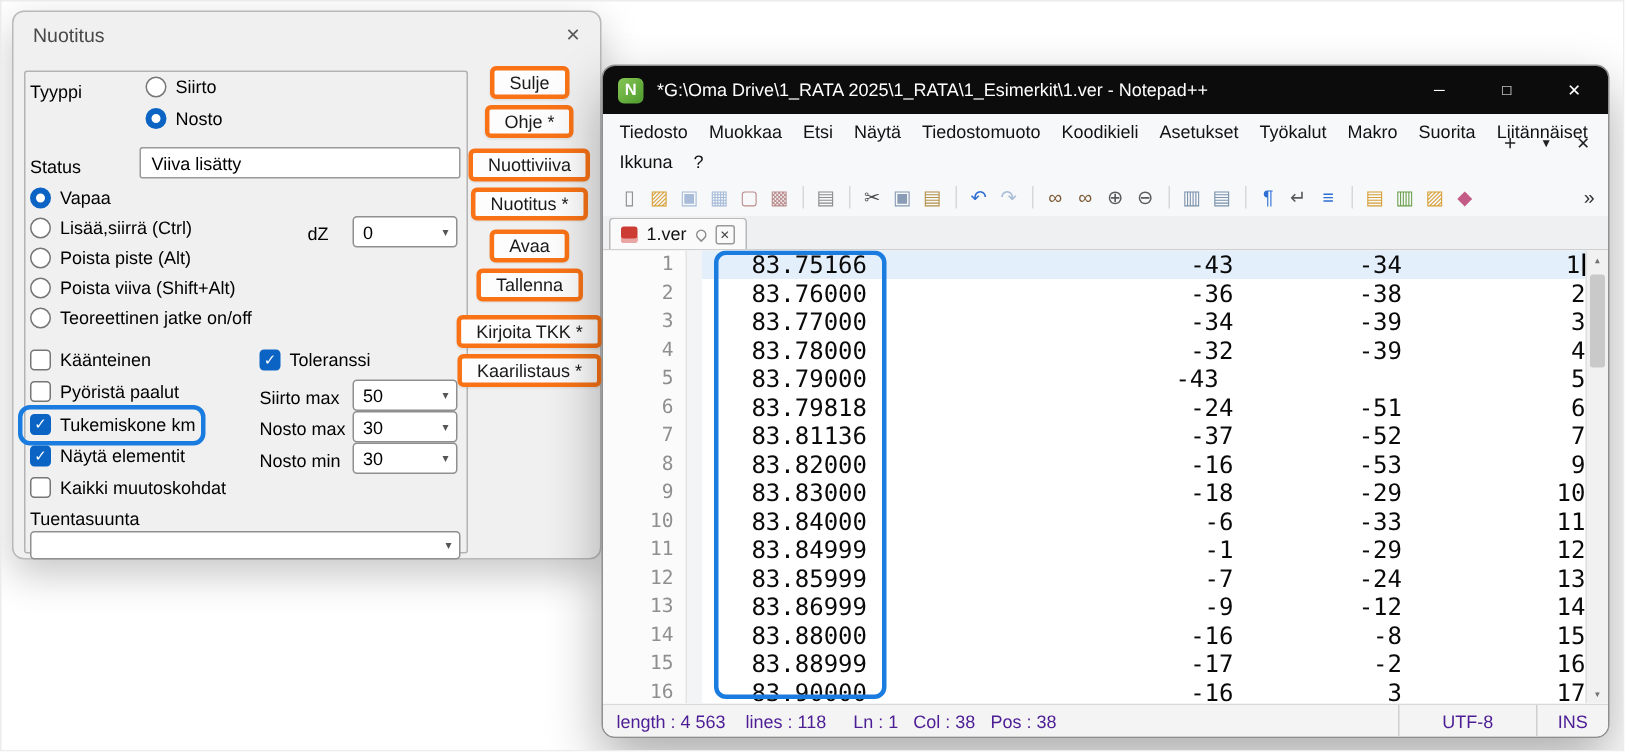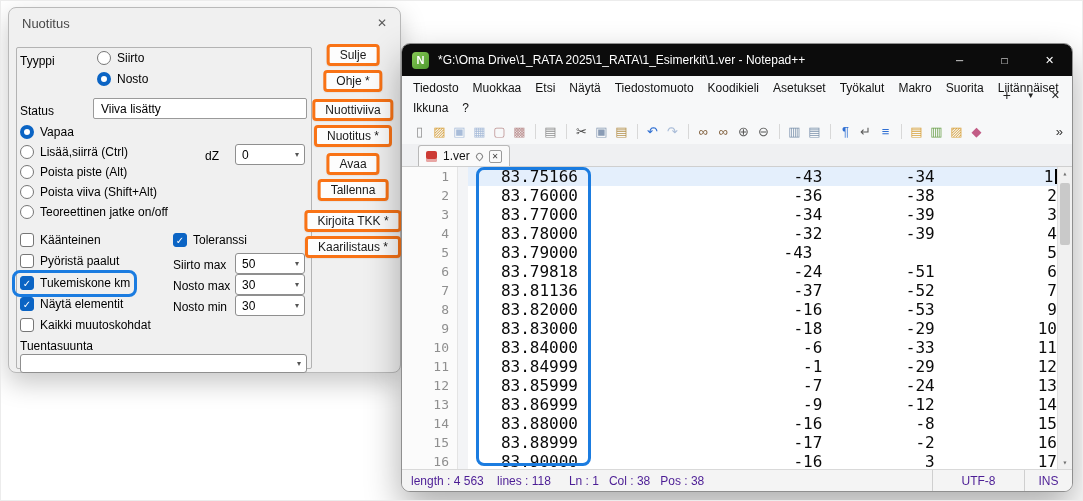--- a/index.html
+++ b/index.html
@@ -49,21 +49,21 @@
   .menu-ctrl { position:absolute; right:12px; top:11px; display:flex; gap:16px; align-items:center; color:#222; }
   .menu-ctrl .plus { font-size:14px; }
   .menu-ctrl .down { font-size:8px; }
   .menu-ctrl .x { font-size:11px; }
 
   .toolbar { background:#f7f8f9; height:26px; display:flex; align-items:center; padding-left:8px; flex:none; position:relative; }
   .tico { width:19px; height:19px; display:flex; align-items:center; justify-content:center; font-size:13px; margin-right:1px; }
   .tsep { width:1px; height:15px; background:#d8d8d8; margin:0 5px; }
   .overflow { position:absolute; right:9px; color:#333; font-size:13px; }
 
-  .tabbar { background:#eff0f2; height:23px; display:flex; align-items:flex-end; padding-left:16px; flex:none; border-bottom:1px solid #cfcfcf; }
+  .tabbar { background:#eff0f2; height:23px; display:flex; align-items:flex-end; padding-left:4px; flex:none; border-bottom:1px solid #cfcfcf; }
   .tab { height:21px; background:#fafafa; border:1px solid #b9b9b9; border-bottom:none; border-radius:3px 3px 0 0;
          display:flex; align-items:center; gap:6px; padding:0 7px; font-size:12px; color:#111; }
   .modified-dot { width:11px; height:11px; background:#cd3b35; border-radius:2px; box-shadow:inset 0 -3px 0 rgba(255,255,255,.55); flex:none; }
   .pin { width:7px; height:7px; border:1.5px solid #8a8a8a; border-radius:50% 50% 50% 0; transform:rotate(-45deg); flex:none; }
   .tclose { width:13px; height:13px; border:1px solid #9a9a9a; border-radius:2px; display:flex; align-items:center;
             justify-content:center; font-size:8px; color:#444; flex:none; }
 
   .editor { flex:1; display:flex; background:#fff; position:relative; overflow:hidden;
             font-family:"DejaVu Sans Mono","Liberation Mono",monospace; }
   .gutter { width:56px; flex:none; text-align:right; padding-right:8px; color:#8f8f8f; font-size:13px; line-height:19px;

